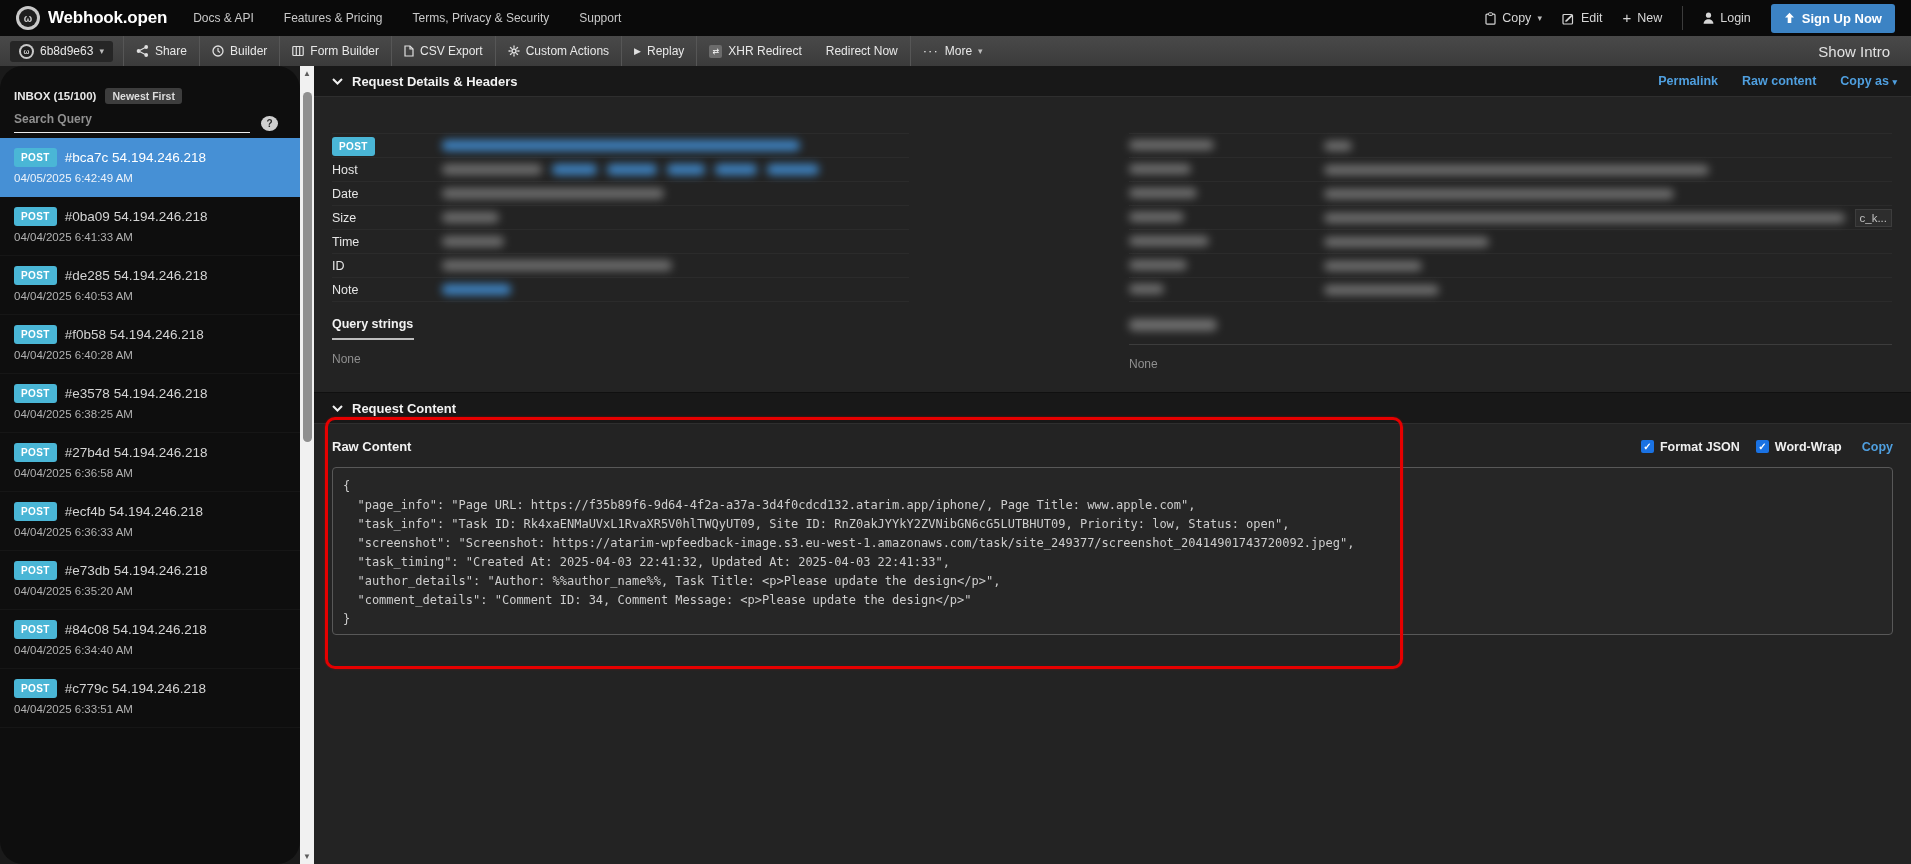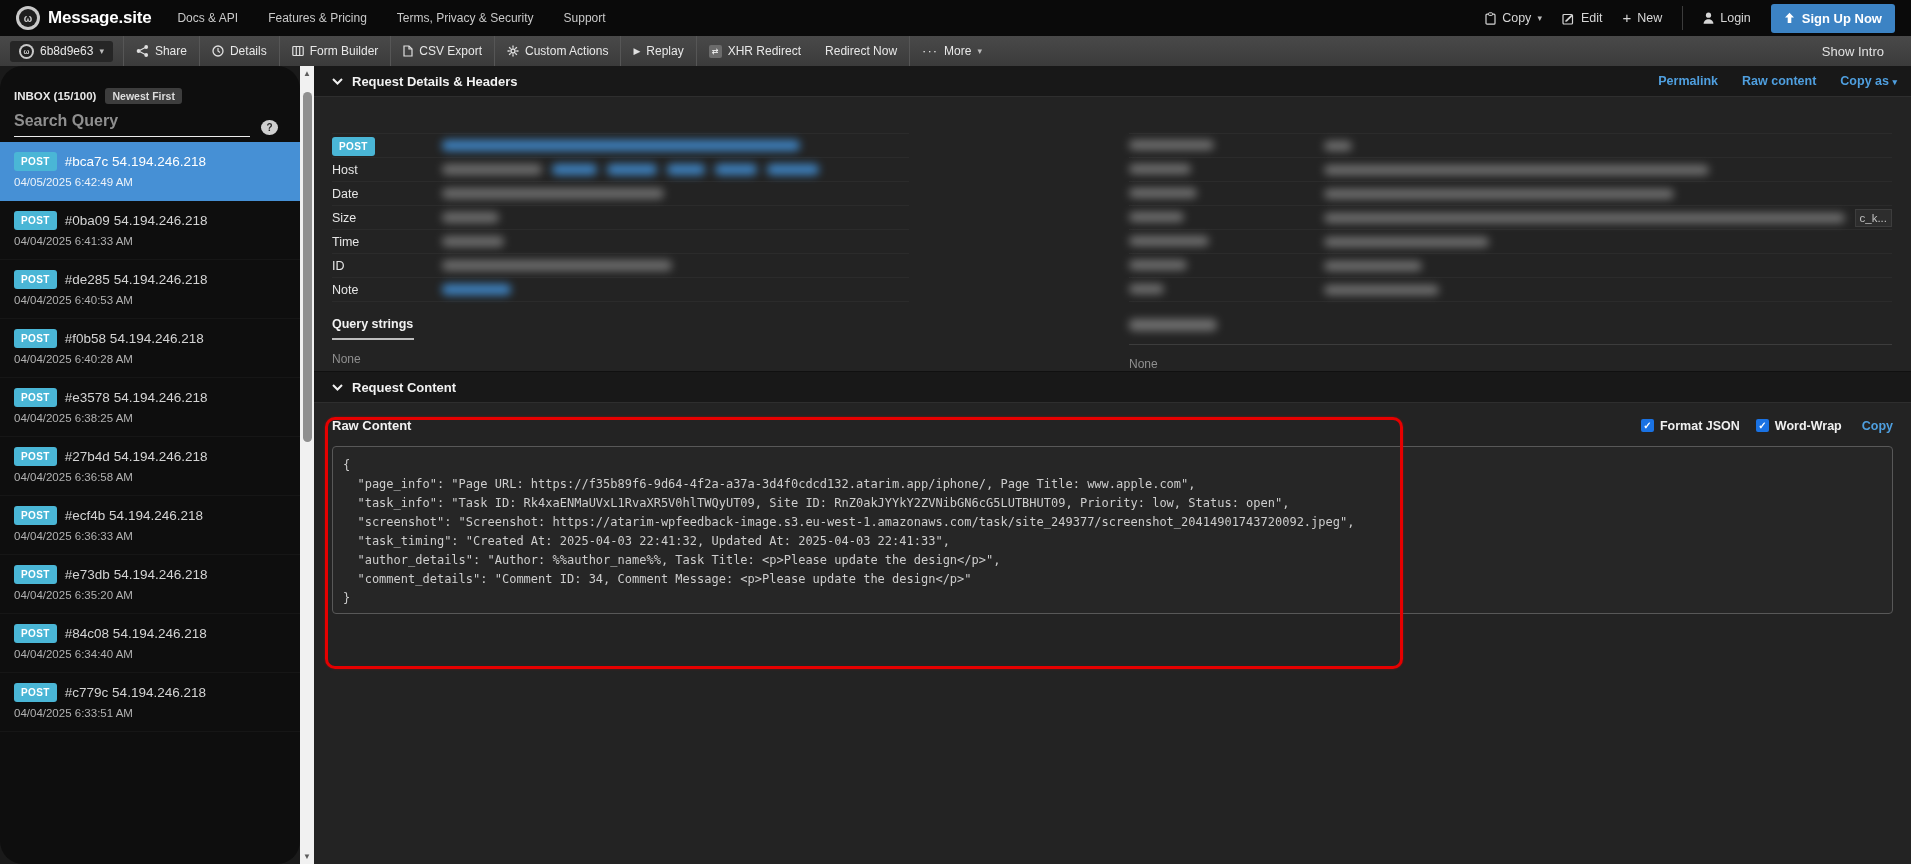--- a/index.html
+++ b/index.html
@@ -21,34 +21,34 @@
   .nav-divider { width:1px; height:24px; background:#3c3c3c; }
   .signup-btn { background:#3c83c4; color:#fff; font-weight:bold; font-size:13px; padding:7px 13px; border-radius:3px; display:flex; gap:7px; align-items:center; cursor:pointer; }
 
   
   .toolbar { height:30px; background:linear-gradient(#494949,#3b3b3b); display:flex; align-items:center; color:#e8e8e8; }
   .tb-token { display:flex; align-items:center; gap:6px; background:#262626; border-radius:3px; padding:3px 9px; margin:0 10px; font-size:12px; cursor:pointer; }
   .tb-sep { width:1px; height:30px; background:#565656; flex:none; }
   .tb-item { display:flex; align-items:center; gap:6px; padding:0 12px; height:30px; font-size:12px; cursor:pointer; white-space:nowrap; }
   .xhr-badge { width:13px; height:13px; background:#6b6b6b; border-radius:2px; color:#fff; font-size:8px; display:flex; align-items:center; justify-content:center; }
   .ellipsis { font-size:13px; letter-spacing:1px; line-height:8px; }
-  .tb-right { margin-left:auto; padding-right:27px; font-size:13px; color:#e2e2e2; cursor:pointer; }
+  .tb-right { margin-left:auto; padding-right:21px; font-size:15px; color:#e2e2e2; cursor:pointer; }
 
   
   .app { display:flex; height:798px; }
 
   
   .sidebar { width:300px; background:#0e0e0e; flex:none; overflow:hidden;border-radius:23px; }
   .sb-head { padding:22px 14px 0; }
   .sb-title-row { display:flex; align-items:center; }
   .inbox-label { color:#e8e8e8; font-weight:bold; font-size:11.5px; }
   .sort-badge { background:#3d3d3d; color:#dcdcdc; font-weight:bold; font-size:10.5px; padding:2px 7px; border-radius:3px; margin-left:9px; cursor:pointer; }
   .search-row { display:flex; align-items:flex-end; margin-top:5px; }
   .search-wrap { width:236px; border-bottom:1px solid #ececec; }
-  input.search { width:100%; background:transparent; border:none; outline:none; color:#ddd; font-size:16px; font-weight:bold; font-family:inherit; padding:3px 0 6px; }
+  input.search { width:100%; background:transparent; border:none; outline:none; color:#ddd; font-size:12px; font-weight:bold; font-family:inherit; padding:3px 0 6px; }
   input.search::placeholder { color:#8f8f8f; opacity:1; }
   .help-badge { width:17px; height:15px; background:#cfcfcf; color:#2a2a2a; border-radius:50%; font-size:10px; font-weight:bold; display:flex; align-items:center; justify-content:center; margin-left:11px; margin-bottom:2px; cursor:pointer; }
   .req-list { margin-top:5px; }
   .req-item { height:48px; padding:10px 14px 0; border-bottom:1px solid #161616; cursor:pointer; }
   .req-item.selected { background:#4690d5; border-bottom-color:transparent; }
   .req-title { display:flex; align-items:center; gap:8px; }
   .method-badge { background:#4ab6d6; color:#fff; font-size:10px; font-weight:bold; padding:4px 7px; border-radius:3px; letter-spacing:.4px; }
   .req-id { color:#d4d4d4; font-size:13.5px; }
   .selected .req-id { color:#fff; }
   .req-time { color:#b2b2b2; font-size:11.5px; margin-top:5px; }
@@ -81,21 +81,21 @@
   .cookie-tail { color:#c2c2c2; font-size:11.5px; margin-left:2px; background:#2d2d2d; border:1px solid #3d3d3d; padding:2px 4px; }
 
   .qs-row { display:flex; padding:15px 18px 0; }
   .qs-left { width:577px; flex:none; }
   .qs-right { width:763px; margin-left:220px; flex:none; }
   .qs-title { color:#f2f2f2; font-weight:bold; font-size:12.5px; }
   .qs-underline { width:82px; height:2px; background:#bdbdbd; margin-top:7px; }
   .fv-underline { height:1px; background:#3c3c3c; margin-top:9px; }
   .none-text { color:#8f8f8f; font-size:12px; margin-top:12px; }
 
-  .sec-head.second { border-top:1px solid #101010; }
+  .sec-head.second { margin-top:21px; border-top:1px solid #101010; }
 
   .raw-wrap { padding:0 18px; }
   .raw-head { display:flex; align-items:center; margin-top:15px; }
   .raw-title { color:#f2f2f2; font-weight:bold; font-size:13px; }
   .raw-controls { margin-left:auto; display:flex; align-items:center; }
   .cbx { width:13px; height:13px; background:#1a72e3; border-radius:2px; color:#fff; font-size:10px; font-weight:bold; display:flex; align-items:center; justify-content:center; line-height:1; cursor:pointer; flex:none; }
   .cbx-label { color:#f0f0f0; font-weight:bold; font-size:12.5px; margin:0 16px 0 6px; cursor:pointer; }
   .copy-link { margin-left:4px; }
 
   .code-box { margin-top:13px; height:148px; background:#262626; border:1px solid #585858; border-radius:4px; padding:9px 10px; overflow:hidden; cursor:text; }
@@ -104,21 +104,21 @@
   .red-box { position:absolute; left:11px; top:351px; width:1072px; height:246px; border:3px solid #e60000; border-radius:10px; pointer-events:none; box-shadow:0 0 2px rgba(230,0,0,.5); }
 </style>
 </head>
 <body>
 
 <div class="navbar">
   <div class="brand">
     <span class="logo">
         <span class="logo-core">ω</span>
       </span>
-    <span class="brand-name">Message.site</span>
+    <span class="brand-name">Webhook.open</span>
   </div>
   <div class="nav-links" id="nav-links">
       <span class="nav-link">Docs &amp; API</span>
       <span class="nav-link">Features &amp; Pricing</span>
       <span class="nav-link">Terms, Privacy &amp; Security</span>
       <span class="nav-link">Support</span>
     </div>
   <div class="nav-right">
     <span class="nav-item">
       <svg width="11" height="13" viewBox="0 0 11 13">
@@ -178,21 +178,21 @@
         <span>Share</span>
       </span>
       <span class="tb-sep"></span>
       <span class="tb-item">
         <span style="display: inline-flex;">
           <svg width="12" height="12" viewBox="0 0 12 12">
             <circle cx="6" cy="6" r="5" fill="none" stroke="#e0e0e0" stroke-width="1.3"></circle>
             <path d="M6 3v3l2 1.5" stroke="#e0e0e0" stroke-width="1.2" fill="none"></path>
           </svg>
         </span>
-        <span>Details</span>
+        <span>Builder</span>
       </span>
       <span class="tb-sep"></span>
       <span class="tb-item">
         <span style="display: inline-flex;">
           <svg width="12" height="12" viewBox="0 0 12 12">
             <rect x="0.8" y="1.5" width="10.4" height="9" rx="1" fill="none" stroke="#e0e0e0" stroke-width="1.2"></rect>
             <path d="M4.3 1.5v9M7.7 1.5v9" stroke="#e0e0e0" stroke-width="1.2"></path>
           </svg>
         </span>
         <span>Form Builder</span>

